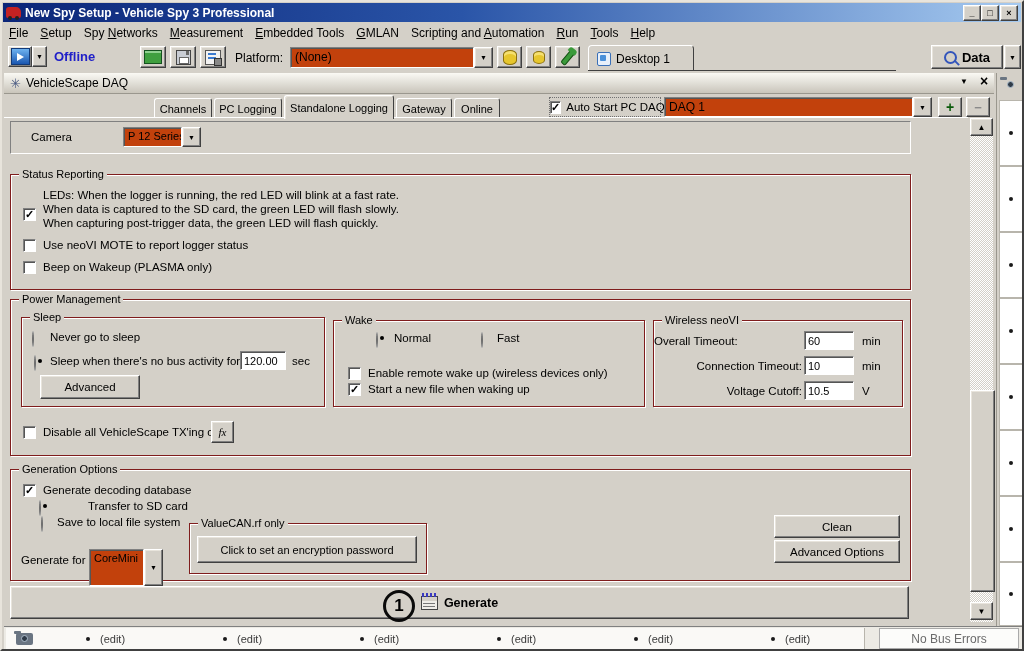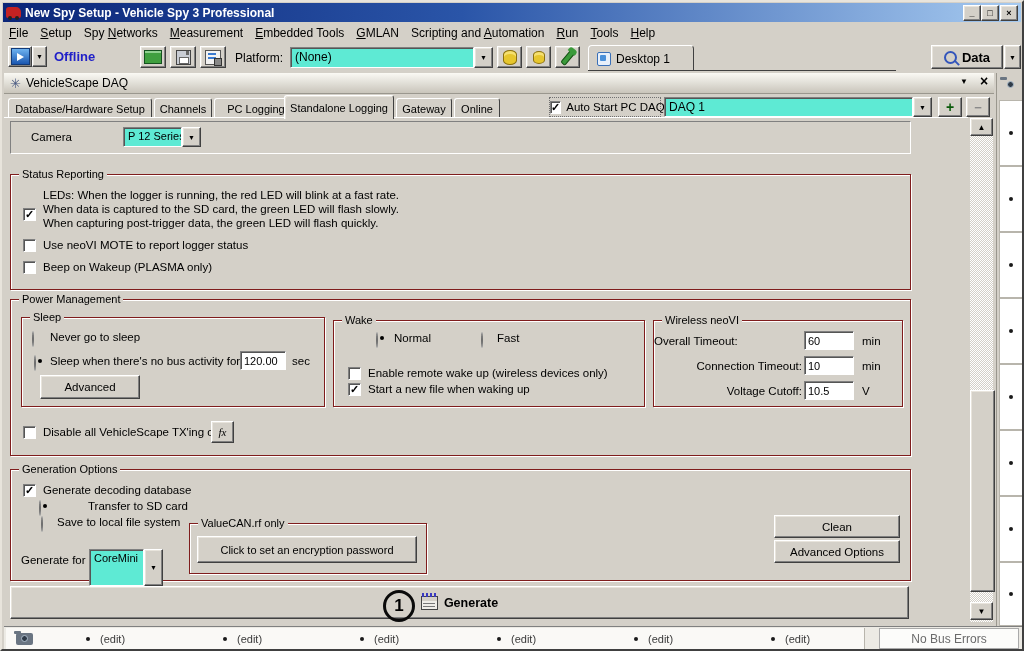--- a/index.html
+++ b/index.html
@@ -22,21 +22,21 @@
   .caricon::after{content:"";position:absolute;left:2px;bottom:-2px;width:4px;height:4px;background:#222;border-radius:50%;box-shadow:7px 0 0 #222;}
   .winbtn{width:16px;height:14px;font-size:9px;font-weight:bold;display:flex;align-items:center;justify-content:center;color:#000;line-height:1;}
   
   .menubar{left:1px;top:21px;width:1018px;height:20px;display:flex;align-items:center;background:#d4d0c8;}
   .menu-item{padding:2px 6px;cursor:default;}
   .menu-item u{text-decoration:underline;}
   .playbox{width:17px;height:15px;background:linear-gradient(180deg,#6fb3f0,#1a56b0);border:1px solid #123a78;display:flex;align-items:center;justify-content:center;}
   .playtri{width:0;height:0;border-left:7px solid #fff;border-top:4px solid transparent;border-bottom:4px solid transparent;}
   .offline{color:#2020c8;font-weight:bold;font-size:13px;}
   .combo{display:flex;box-sizing:border-box;}
-  .combo .val{flex:1;background:#5eead4;border:1px solid;border-color:#808080 #fff #fff #808080;box-shadow:inset 1px 1px 0 #555;
+  .combo .val{flex:1;background:#c2410c;border:1px solid;border-color:#808080 #fff #fff #808080;box-shadow:inset 1px 1px 0 #555;
               padding:2px 4px;font-size:11px;overflow:hidden;white-space:nowrap;}
   .combo .dd{width:17px;display:flex;align-items:center;justify-content:center;font-size:7px;}
   .deskicon{width:12px;height:12px;background:#e8f0fa;border:1px solid #3a70b8;border-radius:2px;position:relative;margin-right:5px;}
   .deskicon::after{content:"";position:absolute;left:2px;top:2px;width:6px;height:6px;background:#4a90d9;border-radius:1px;}
   .tabdesk{border-radius:4px 4px 0 0;border:1px solid;border-color:#fff #404040 #404040 #fff;border-bottom:none;
            background:#d4d0c8;display:flex;align-items:center;padding:0 8px;}
   .mag{width:9px;height:9px;border:2px solid #3355bb;border-radius:50%;position:relative;margin-right:5px;}
   .mag::after{content:"";position:absolute;width:6px;height:2px;background:#3355bb;transform:rotate(45deg);right:-5px;bottom:-2px;}
   
   .panelhdr{left:2px;top:71px;width:990px;height:21px;background:linear-gradient(180deg,#faf9f4,#c9c5bb);
@@ -179,23 +179,22 @@
   </div>
 
   <div class="abs panelhdr">
     <span class="star">✳</span>
     <span>VehicleScape DAQ</span>
     <span class="abs" style="left:956px;top:4px;font-size:8px;">▼</span>
     <span class="abs" style="left:976px;top:0px;font-size:14px;font-weight:bold;">×</span>
   </div>
 
   <div class="abs tabline"></div>
-  <div class="tab" style="left:6px;width:144px;">Database/Hardware Setup</div>
   <div class="tab" style="left:152px;width:58px;">Channels</div>
-  <div class="tab" style="left:212px;width:84px;">PC Logging</div>
+  <div class="tab" style="left:212px;width:68px;">PC Logging</div>
   <div class="tab active" style="left:282px;width:110px;">Standalone Logging</div>
   <div class="tab" style="left:394px;width:56px;">Gateway</div>
   <div class="tab" style="left:452px;width:46px;">Online</div>
 
   <div class="abs" style="left:548px;top:96px;width:110px;height:18px;outline:1px dotted #707070;display:flex;align-items:center;">
     <span class="cb">✓</span>
     <span class="lbl" style="margin-left:5px;">Auto Start PC DAQ</span>
   </div>
   <div class="abs combo" style="left:662px;top:95px;width:268px;height:20px;">
     <span class="val" style="font-size:12px;">DAQ 1</span>

